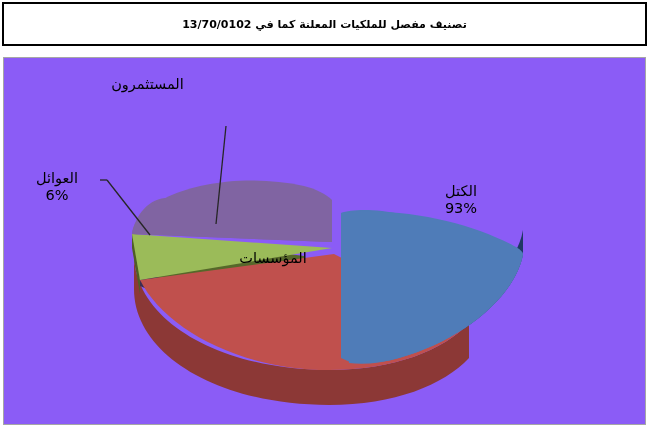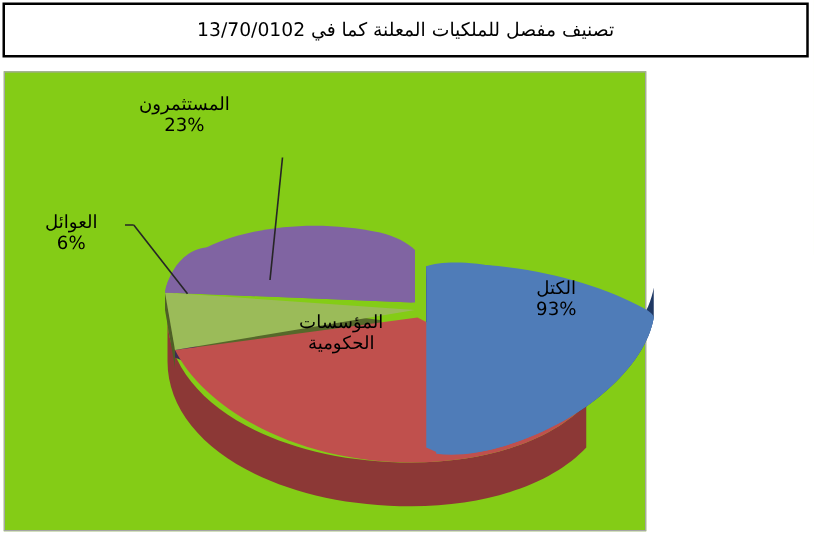--- a/index.html
+++ b/index.html
@@ -32,36 +32,37 @@
     border: 2px solid #000000;
     box-sizing: border-box;
     background: #ffffff;
     display: flex;
     align-items: center;
     justify-content: center;
   }
   #title-text {
     direction: rtl;
     unicode-bidi: bidi-override;
-    font-size: 15px;
+    font-size: 11px;
     color: #000000;
     font-family: "DejaVu Sans", "Liberation Sans", sans-serif;
     white-space: nowrap;
     letter-spacing: 0px;
+    font-weight: bold;
   }
   
   #plot-area {
     position: absolute;
     left: 3px;
     top: 57px;
-    width: 514px;
+    width: 643px;
     height: 368px;
     border: 1px solid #a6a6a6;
     box-sizing: border-box;
-    background: #84cc16;
+    background: #8b5cf6;
   }
   #pie-svg {
     position: absolute;
     left: 0;
     top: 0;
   }
   .slice-label {
     direction: rtl;
     unicode-bidi: bidi-override;
     font-size: 14.5px;
@@ -160,32 +161,30 @@
                L 337 300
                Z" fill="#4f7cb8"></path>
 
       <line x1="222" y1="68" x2="212" y2="166" stroke="#262626" stroke-width="1.3"></line>
       <line x1="103" y1="122" x2="146" y2="177" stroke="#262626" stroke-width="1.3"></line>
       <line x1="96" y1="122" x2="103" y2="122" stroke="#262626" stroke-width="1.3"></line>
     </svg>
 
     <div class="slice-label" id="label-purple" style="left: 56px; top: 18px; width: 175px;">
       <span class="lbl-line">المستثمرون</span>
-      <span class="lbl-line">23%</span>
     </div>
 
     <div class="slice-label" id="label-green" style="left: 10px; top: 112px; width: 86px;">
       <span class="lbl-line">العوائل</span>
       <span class="lbl-line">6%</span>
     </div>
 
     <div class="slice-label" id="label-red" style="left: 204px; top: 192px; width: 130px;">
       <span class="lbl-line">المؤسسات</span>
-      <span class="lbl-line">الحكومية</span>
     </div>
 
-    <div class="slice-label" id="label-blue" style="left: 382px; top: 125px; width: 118px; margin-top: 40px;">
+    <div class="slice-label" id="label-blue" style="left: 398px; top: 125px; width: 118px;">
       <span class="lbl-line">الكتل</span>
       <span class="lbl-line">93%</span>
     </div>
 
   </div>
 </div>
 
 </body></html>

